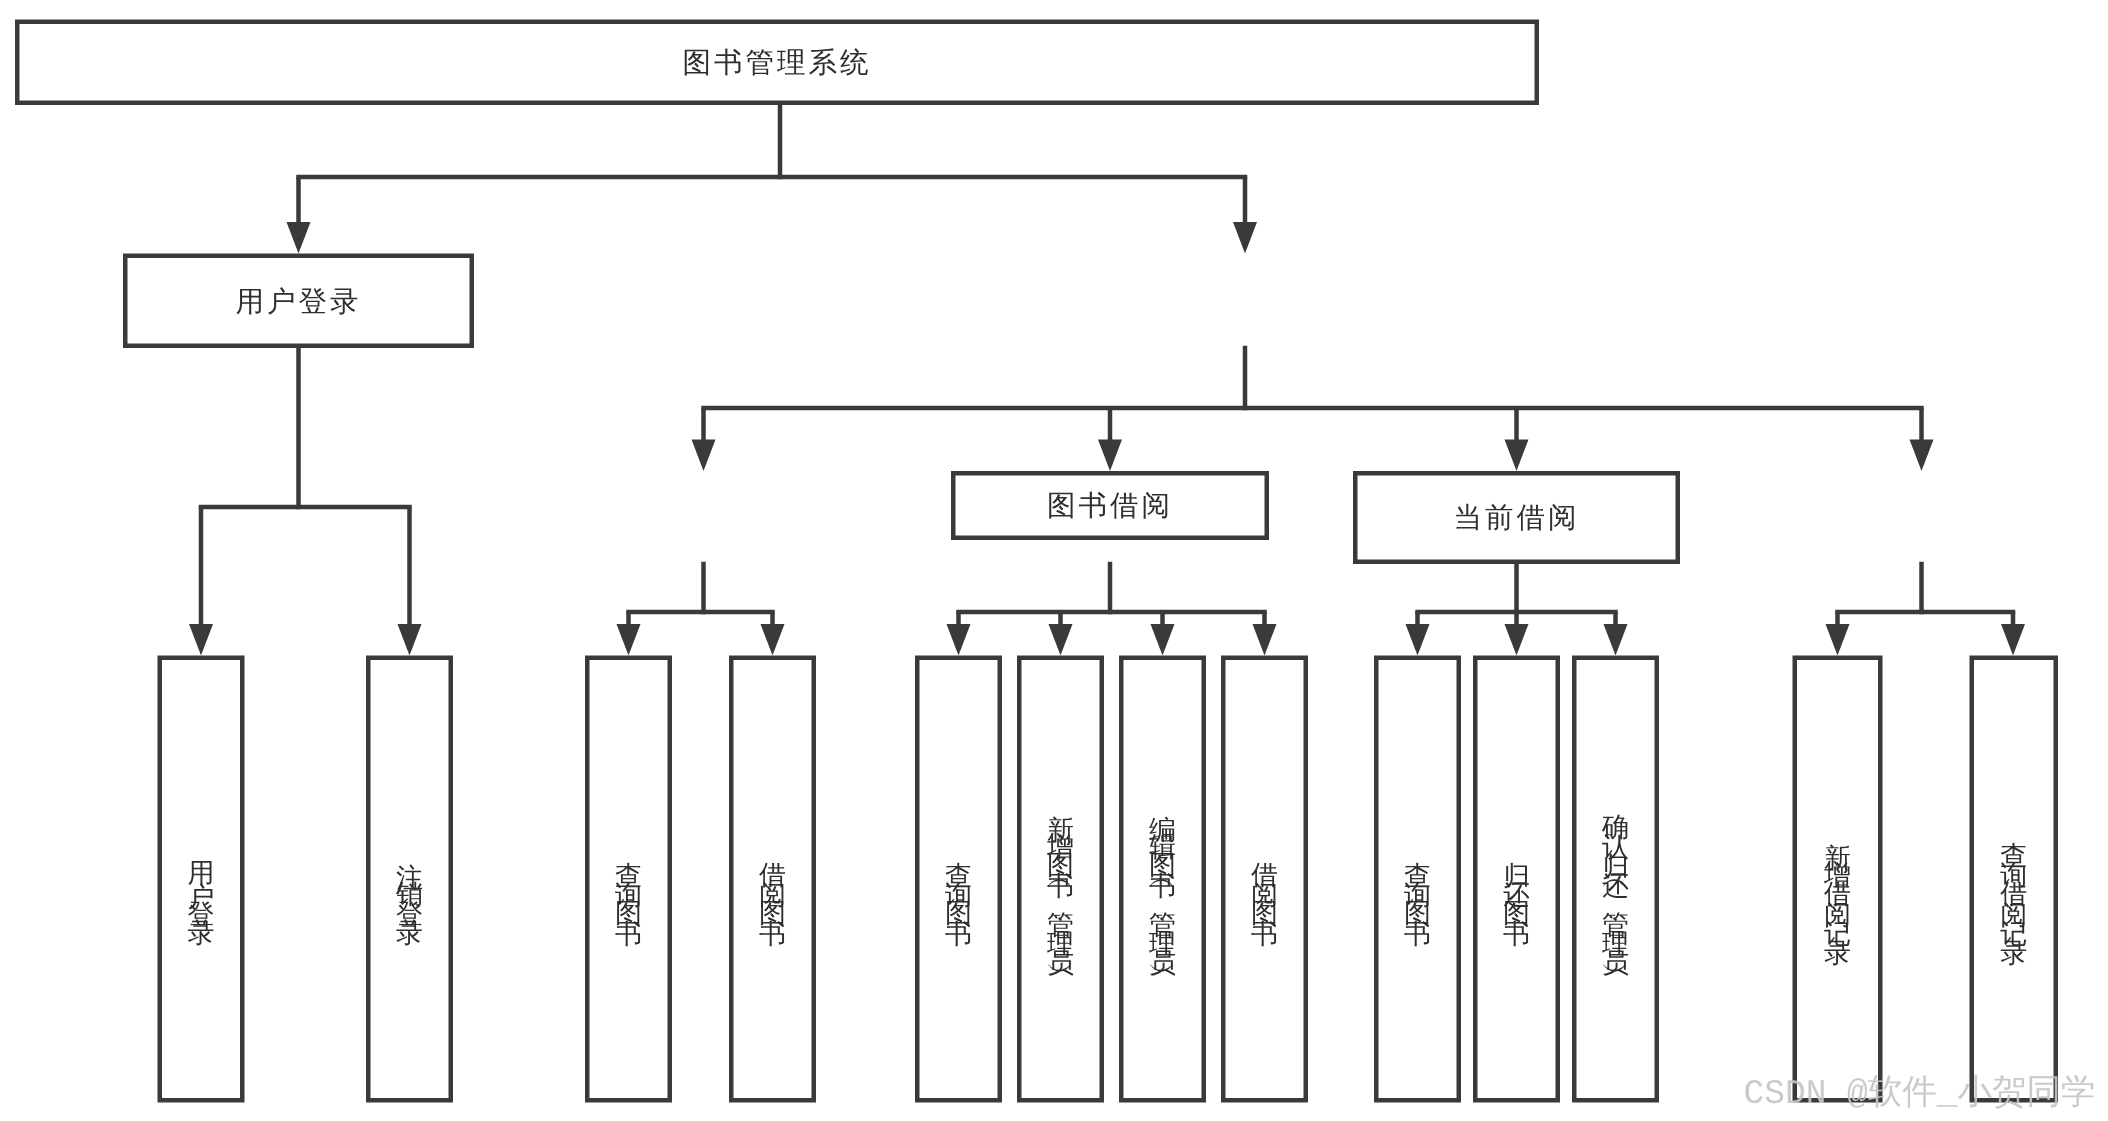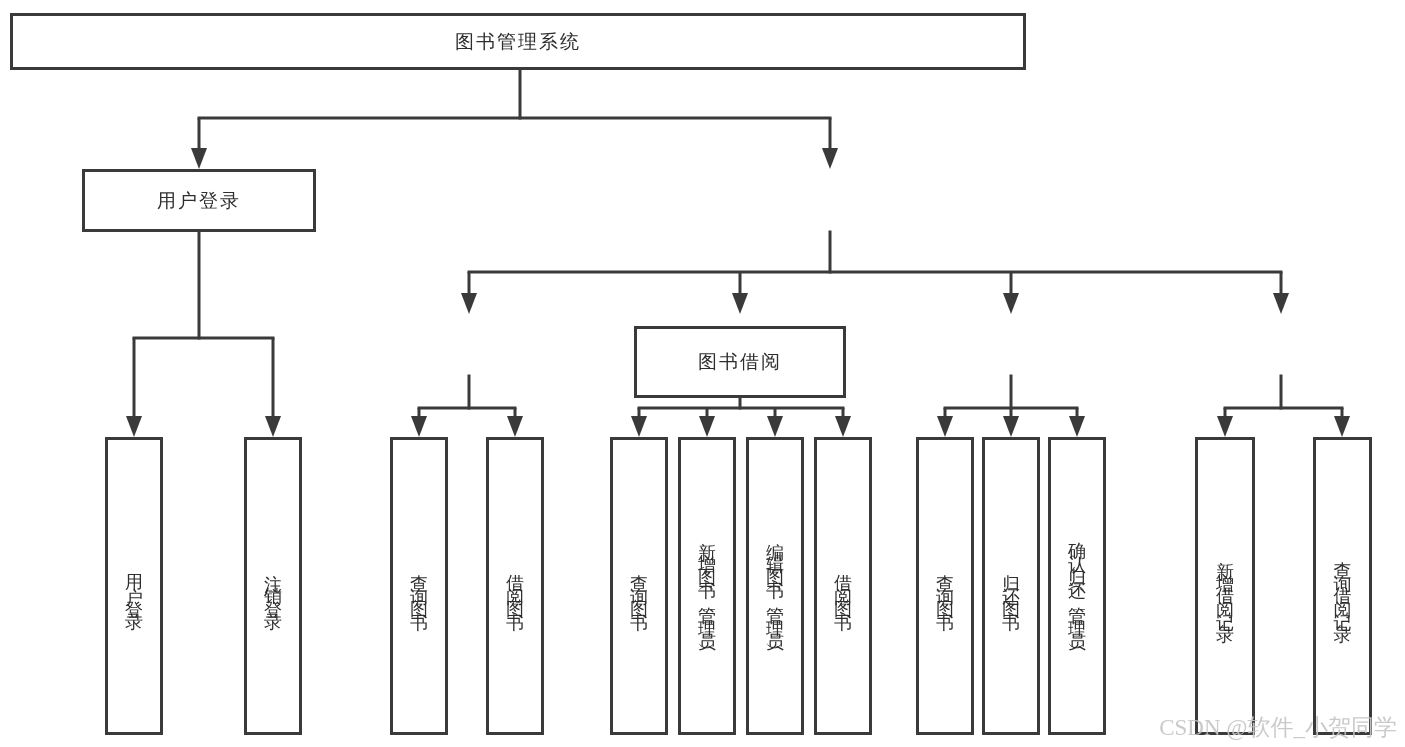--- a/index.html
+++ b/index.html
@@ -13,21 +13,21 @@
     border:3px solid #3a3a3a;display:flex;align-items:center;justify-content:center;
   }
   .hbox span{font-size:19px;letter-spacing:2px;color:#2e2e2e;white-space:nowrap;}
   .vbox span{
     writing-mode:vertical-rl;text-orientation:mixed;
     font-size:18px;line-height:1;letter-spacing:13px;color:#2e2e2e;
   }
   .watermark{
     position:absolute;right:8px;bottom:4px;z-index:5;
     font-size:23px;color:rgba(197,197,197,0.92);white-space:nowrap;
-    font-family:Liberation Serif, serif;
+    font-family:Liberation Mono, monospace;
   }
 </style>
 </head>
 <body>
 
 <div class="canvas">
 
   <svg class="connectors" id="connector-svg" viewBox="0 0 1405 747" xmlns="http://www.w3.org/2000/svg">
       <line x1="520" y1="70" x2="520" y2="118" stroke="#3a3a3a" stroke-width="3" stroke-linecap="square"></line>
       <line x1="199" y1="118" x2="830" y2="118" stroke="#3a3a3a" stroke-width="3" stroke-linecap="square"></line>
@@ -84,22 +84,25 @@
     </svg>
 
   <div class="box hbox" style="left:10px;top:13px;width:1016px;height:57px">
     <span>图书管理系统</span>
   </div>
 
   <div class="box hbox" style="left:82px;top:169px;width:234px;height:63px">
     <span>用户登录</span>
   </div>
 
-  <div class="box hbox" style="left:634px;top:326px;width:212px;height:72px">
+  <div class="box hbox" style="left:634px;top:314px;width:212px;height:46px">
     <span>图书借阅</span>
+  </div>
+  <div class="box hbox" style="left:902px;top:314px;width:218px;height:62px">
+    <span>当前借阅</span>
   </div>
 
   <div class="box vbox" style="left:105px;top:437px;width:58px;height:298px">
     <span>用户登录</span>
   </div>
   <div class="box vbox" style="left:244px;top:437px;width:58px;height:298px">
     <span>注销登录</span>
   </div>
 
   <div class="box vbox" style="left:390px;top:437px;width:58px;height:298px">

